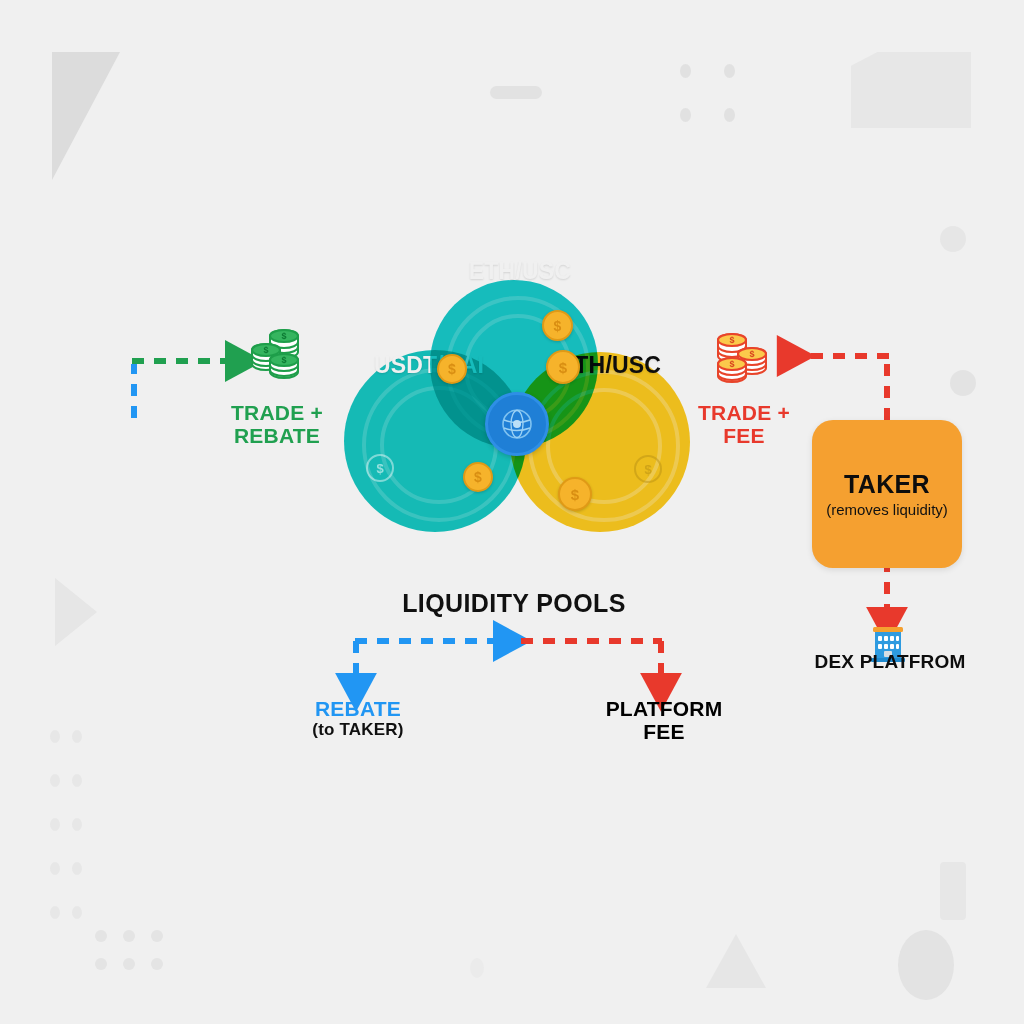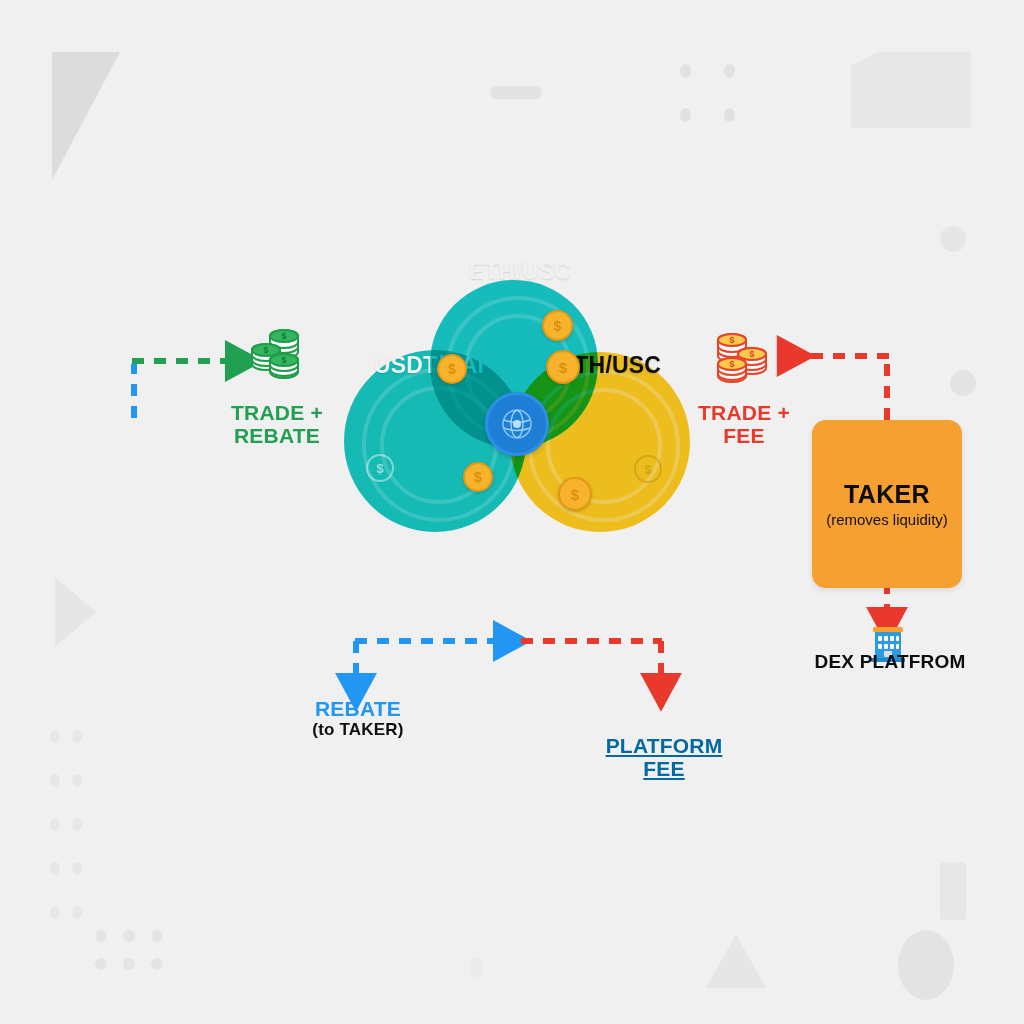--- a/index.html
+++ b/index.html
@@ -28,34 +28,34 @@
   .bg-rect-br{left:940px;top:862px;width:26px;height:58px;border-radius:4px;background:#e7e7e7;}
   .bg-tri-b{left:706px;top:934px;width:0;height:0;
     border-bottom:54px solid #e6e6e6;border-left:30px solid transparent;border-right:30px solid transparent;}
   .bg-ell-b{left:898px;top:930px;width:56px;height:70px;border-radius:50%;background:#e3e3e3;}
   .bg-ell-sm{left:470px;top:958px;width:14px;height:20px;border-radius:50%;background:#ebebeb;}
 
   
   .node-box{position:absolute;border-radius:14px;display:flex;flex-direction:column;
     align-items:center;justify-content:center;box-shadow:0 2px 6px rgba(0,0,0,.10);}
   #maker-box{left:58px;top:418px;width:152px;height:138px;background:#1D9BE3;}
-  #taker-box{left:812px;top:420px;width:150px;height:168px;background:#F5A030;}
+  #taker-box{left:812px;top:420px;width:150px;height:148px;background:#F5A030;border-radius:21px;}
   .node-title{font-weight:bold;font-size:25px;color:#0d0d0d;letter-spacing:.3px;line-height:1;}
   .node-sub{font-size:15px;color:#111;margin-top:5px;line-height:1;}
 
   
   .lbl{position:absolute;text-align:center;line-height:1.08;}
   .lbl .l1{font-weight:bold;font-size:21px;letter-spacing:.2px;}
   .lbl .l2{font-weight:bold;font-size:21px;letter-spacing:.2px;}
   #trade-rebate-label{left:196px;top:402px;width:162px;color:#20A050;}
   #trade-fee-label{left:668px;top:402px;width:152px;color:#E8392C;}
   #rebate-label{left:272px;top:698px;width:172px;}
   #rebate-label .l1{color:#2196F3;}
   #rebate-label .l2{color:#101010;font-size:17px;font-weight:bold;}
-  #platform-fee-label{left:578px;top:735px;width:172px;color:#0369a1;text-decoration:underline;}
+  #platform-fee-label{left:578px;top:698px;width:172px;color:#000000;}
   #dex-label{left:792px;top:652px;width:196px;color:#0d0d0d;}
   #dex-label .l1{font-size:19px;}
   #pools-title{left:356px;top:590px;width:316px;color:#111;}
   #pools-title .l1{font-size:25px;letter-spacing:.4px;}
 
   
   #pools{position:absolute;left:330px;top:272px;width:368px;height:310px;}
   .pool{position:absolute;border-radius:50%;mix-blend-mode:multiply;
     display:flex;align-items:flex-start;justify-content:center;}
   .pool span{font-weight:bold;font-size:23px;letter-spacing:.2px;
@@ -276,20 +276,23 @@
   <div class="lbl" id="trade-rebate-label">
     <div class="l1">TRADE +</div>
     <div class="l2">REBATE</div>
   </div>
 
   <div class="lbl" id="trade-fee-label">
     <div class="l1">TRADE +</div>
     <div class="l2">FEE</div>
   </div>
 
+  <div class="lbl" id="pools-title">
+    <div class="l1">LIQUIDITY POOLS</div>
+  </div>
 
   <div class="lbl" id="rebate-label">
     <div class="l1">REBATE</div>
     <div class="l2">(to TAKER)</div>
   </div>
 
   <div class="lbl" id="platform-fee-label">
     <div class="l1">PLATFORM</div>
     <div class="l2">FEE</div>
   </div>

